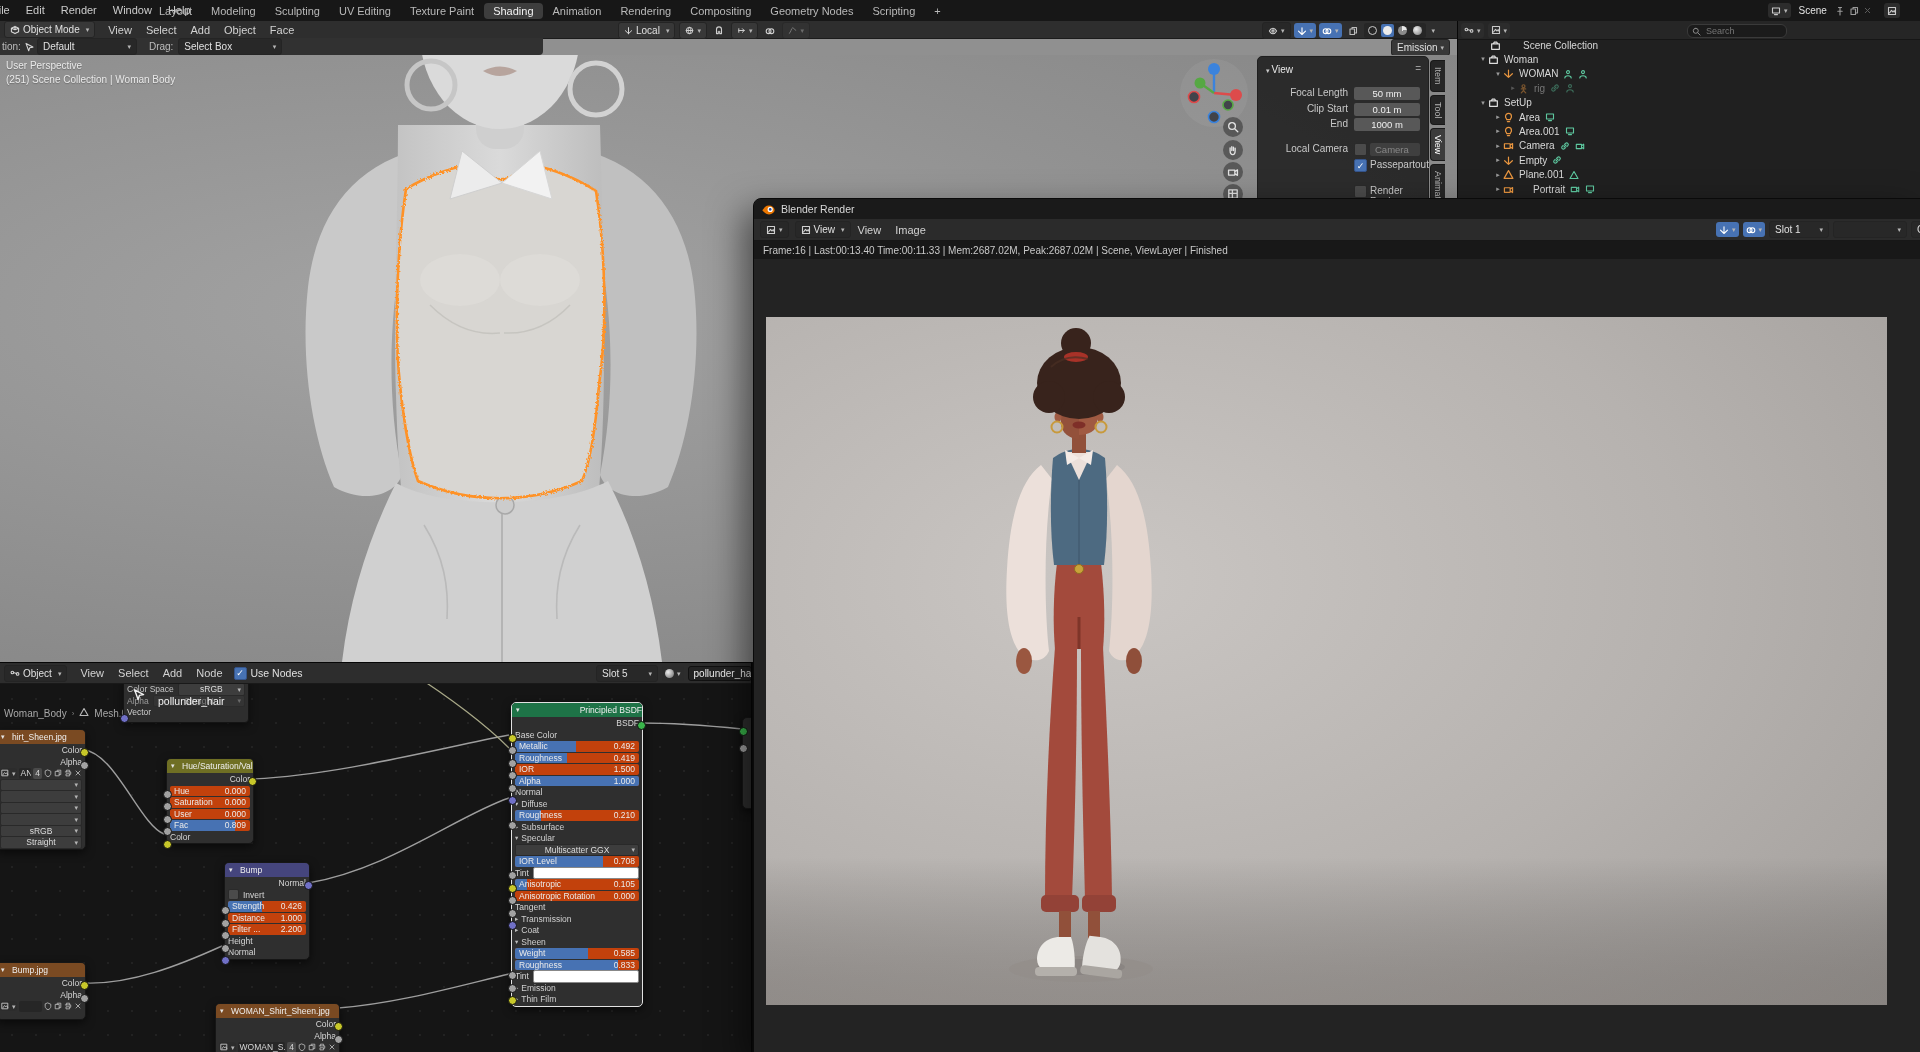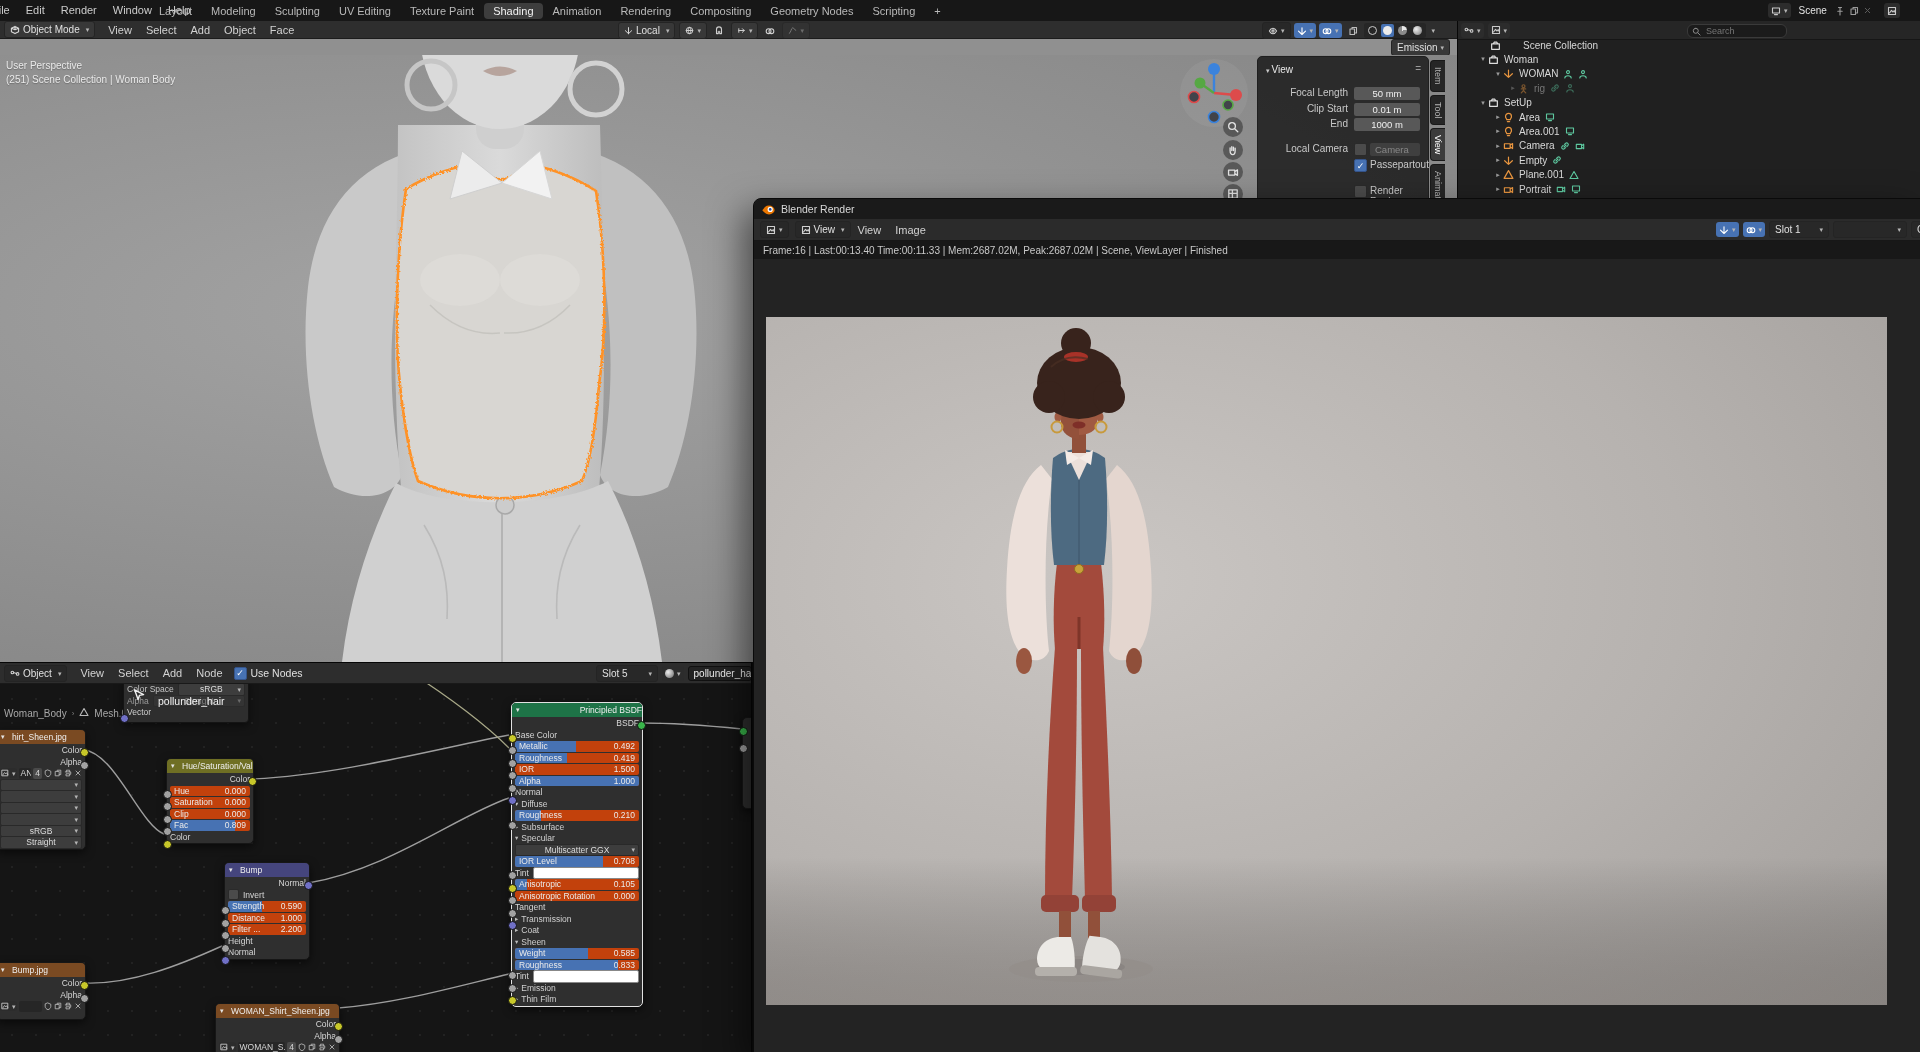--- a/index.html
+++ b/index.html
@@ -278,20 +278,39 @@
               <span style="width: 9px; height: 9px; border-radius: 50%; background: conic-gradient(rgb(232, 232, 232) 0deg, rgb(232, 232, 232) 25%, rgb(138, 138, 138) 25%, rgb(138, 138, 138) 100%);"></span>
             </span>
             <span style="width: 13px; height: 13px; border-radius: 2px; display: inline-flex; align-items: center; justify-content: center;">
               <span style="width: 9px; height: 9px; border-radius: 50%; background: radial-gradient(circle at 35% 35%, rgb(239, 239, 239), rgb(119, 119, 119));"></span>
             </span>
           </div>
           <span class="cv">▾</span>
         </div>
       </div>
     <div id="vp-tools">
+      <div id="vp-tools-strip">
+          <div style="font-size: 10px; color: rgb(189, 189, 189); margin-left: 2px;">tion:</div>
+          <div class="icon-toggle">
+            <span style="display: inline-flex; flex: 0 0 auto; align-items: center;">
+              <svg width="10" height="10" viewBox="0 0 10 10" fill="none" stroke="#d5d5d5" stroke-width="1.1" stroke-linecap="round" stroke-linejoin="round">
+                <path d="M2,1.4L4.7,8.8L5.7,5.7L8.9,5.1Z"></path>
+              </svg>
+            </span>
+          </div>
+          <div class="combo dark" style="width: 88px;">
+            <span style="flex: 1 1 0%;">Default</span>
+            <span class="cv">▾</span>
+          </div>
+          <div style="font-size: 10px; color: rgb(189, 189, 189); margin: 0px 5px 0px 12px;">Drag:</div>
+          <div class="combo dark" style="width: 92px;">
+            <span style="flex: 1 1 0%;">Select Box</span>
+            <span class="cv">▾</span>
+          </div>
+        </div>
       <div class="combo abs" style="left:1391px;top:1px">
         <span>Emission</span>
           <span class="cv">▾</span>
       </div>
     </div>
 
     <div id="vp-canvas">
 
       <svg width="1457" height="607" viewBox="0 0 1457 607" style="position:absolute;left:0;top:0">
         <defs>
@@ -601,21 +620,21 @@
             </span>
           </span>
         </div>
         <div class="orow" style="left: 35px; top: 161px;">
           <span class="exp">▸</span>
           <span style="display: inline-flex; flex: 0 0 auto; align-items: center;">
             <svg width="11" height="11" viewBox="0 0 10 10" fill="none" stroke="#e8953f" stroke-width="1.1" stroke-linecap="round" stroke-linejoin="round">
               <path d="M1.3,3.4h5.2v4.2H1.3z M6.5,4.8l2.2-1.6v4.6L6.5,6.2"></path>
             </svg>
           </span>
-          <span style="margin-left: 5px;">Portrait</span>
+          <span style="margin-left: 19px;">Portrait</span>
           <span class="badge">
             <span style="display: inline-flex; flex: 0 0 auto; align-items: center;">
               <svg width="10" height="10" viewBox="0 0 10 10" fill="none" stroke="#5ec9a0" stroke-width="1.1" stroke-linecap="round" stroke-linejoin="round">
                 <path d="M1.3,3.4h5.2v4.2H1.3z M6.5,4.8l2.2-1.6v4.6L6.5,6.2"></path>
               </svg>
             </span>
           </span>
           <span class="badge">
             <span style="display: inline-flex; flex: 0 0 auto; align-items: center;">
               <svg width="10" height="10" viewBox="0 0 10 10" fill="none" stroke="#5ec9a0" stroke-width="1.1" stroke-linecap="round" stroke-linejoin="round">
@@ -778,21 +797,21 @@
             <div class="nslider">
               <div class="fill" style="width: 0%;"></div>
               <span class="lab">Saturation</span>
               <span class="val">0.000</span>
             </div>
           </div>
           <div class="sock" style="left: -4px; top: 55.5px; background: rgb(161, 161, 161);"></div>
           <div class="nrow">
             <div class="nslider">
               <div class="fill" style="width: 0%;"></div>
-              <span class="lab">Clip</span>
+              <span class="lab">User</span>
               <span class="val">0.000</span>
             </div>
           </div>
           <div class="sock" style="left: -4px; top: 68px; background: rgb(161, 161, 161);"></div>
           <div class="nrow">
             <div class="nslider">
               <div class="fill" style="width: 81%;"></div>
               <span class="lab">Fac</span>
               <span class="val">0.809</span>
             </div>
@@ -810,21 +829,21 @@
           </div>
           <div class="nrow">
             <span class="cb" style="width: 9px; height: 9px;"></span>
             <span style="margin-left: 4px;">Invert</span>
           </div>
           <div class="sock" style="left: -4px; top: 43px; background: rgb(161, 161, 161);"></div>
           <div class="nrow">
             <div class="nslider">
               <div class="fill" style="width: 43%;"></div>
               <span class="lab">Strength</span>
-              <span class="val">0.590</span>
+              <span class="val">0.426</span>
             </div>
           </div>
           <div class="sock" style="left: -4px; top: 55.5px; background: rgb(161, 161, 161);"></div>
           <div class="nrow">
             <div class="nslider">
               <div class="fill" style="width: 0%;"></div>
               <span class="lab">Distance</span>
               <span class="val">1.000</span>
             </div>
           </div>

